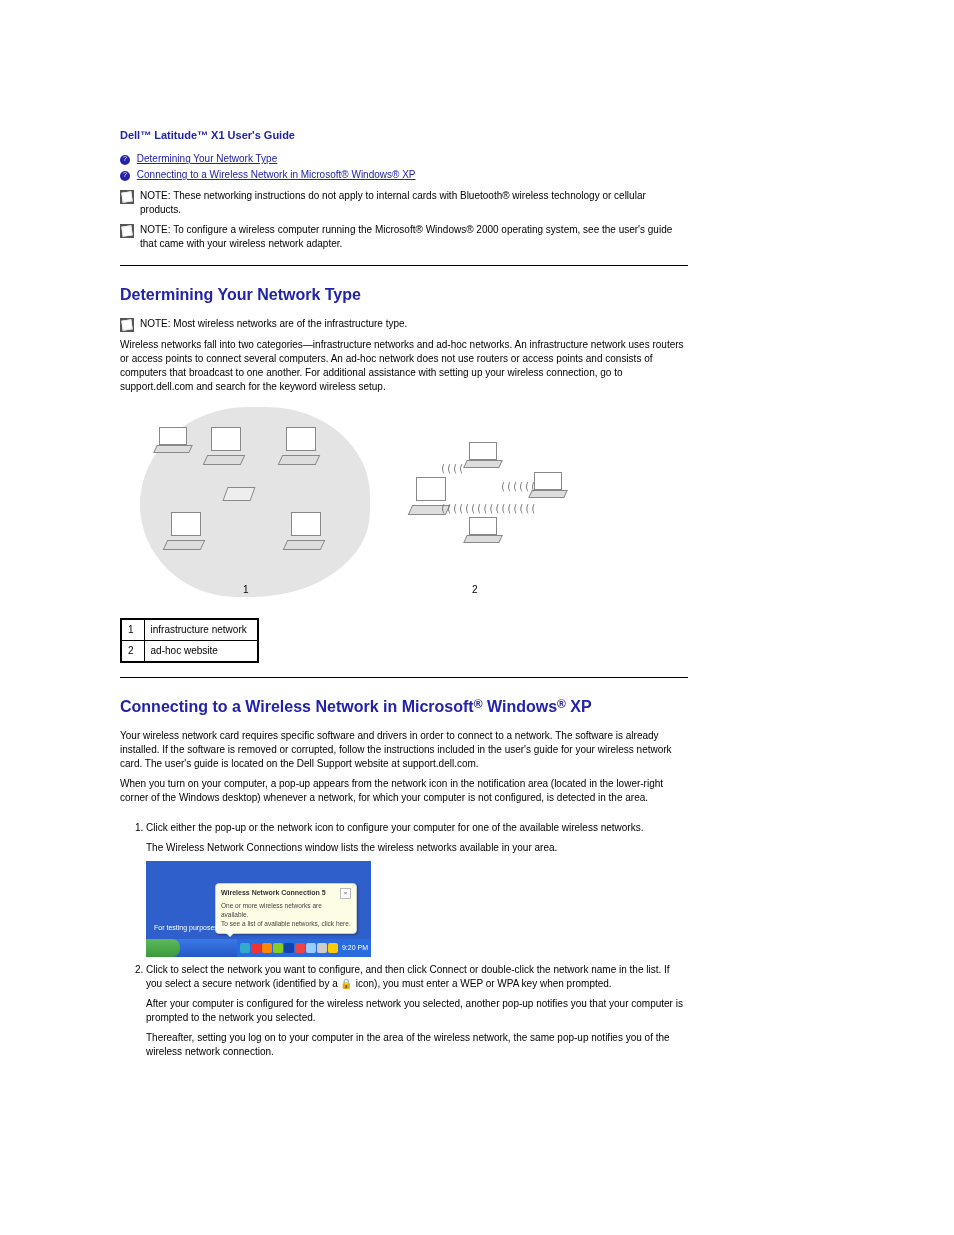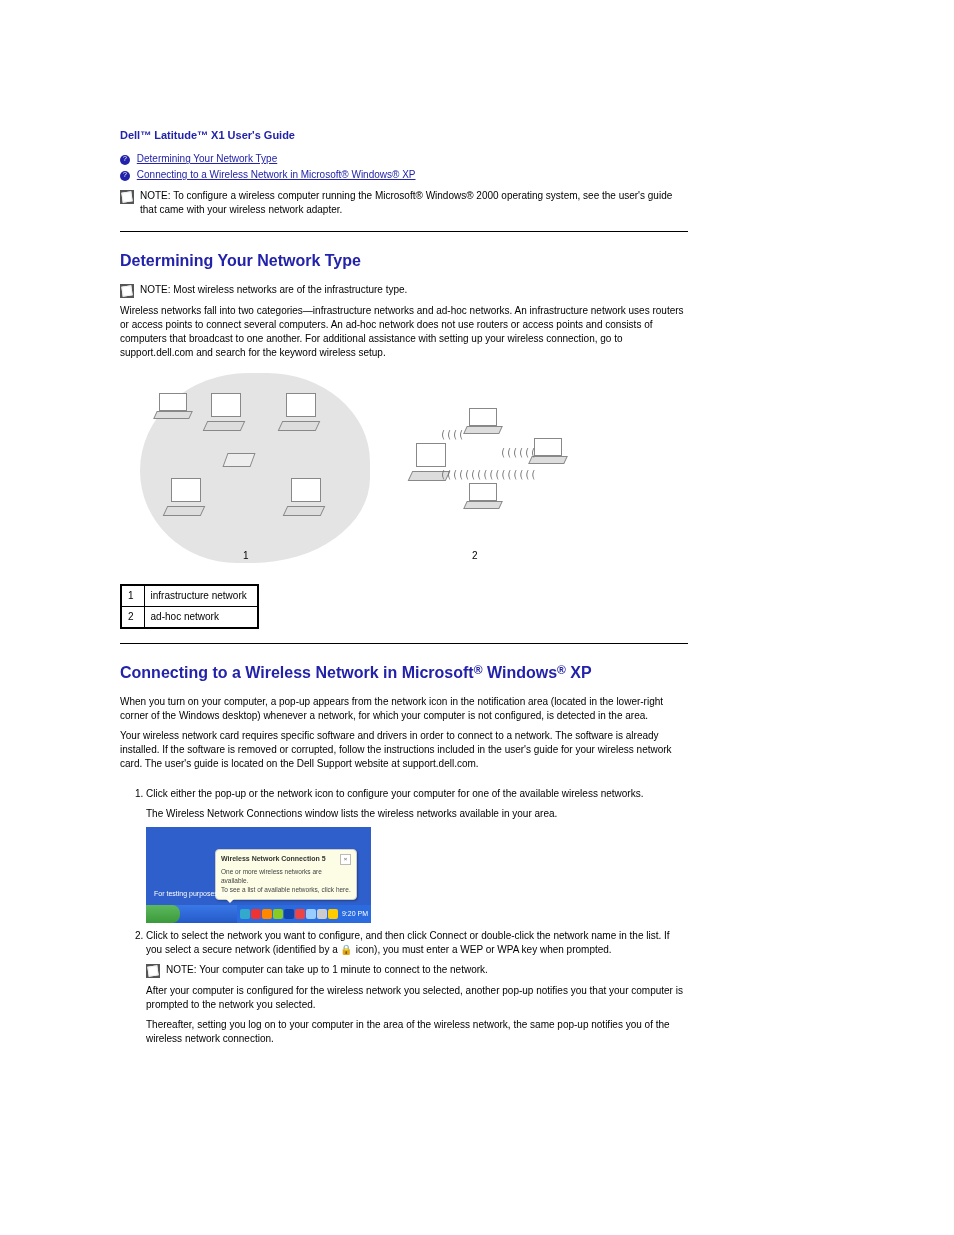--- a/index.html
+++ b/index.html
@@ -299,20 +299,24 @@
   </div>
   <div class="toc-line">
     <span class="toc-bullet"></span>
     <span class="toc-link">
       <span>Connecting to a Wireless Network in Microsoft® Windows® XP</span>
     </span>
   </div>
 
   <div class="note-row">
     <span class="note-icon"></span>
+    <span>NOTE: These networking instructions do not apply to internal cards with Bluetooth® wireless technology or cellular products.</span>
+  </div>
+  <div class="note-row">
+    <span class="note-icon"></span>
     <span>NOTE: To configure a wireless computer running the Microsoft® Windows® 2000 operating system, see the user's guide that came with your wireless network adapter.</span>
   </div>
 
   <hr class="sep">
 
   <div class="section-h1-line">
     <span class="section-h1">Determining Your Network Type</span>
   </div>
 
   <div class="note-row">
@@ -344,33 +348,33 @@
   </div>
 
   <table class="legend">
     <tbody>
         <tr>
       <td>1</td>
       <td>infrastructure network</td>
     </tr>
     <tr>
       <td>2</td>
-      <td>ad-hoc network</td>
+      <td>ad-hoc website</td>
     </tr>
   </tbody>
     </table>
 
   <hr class="sep">
 
   <div class="section-h1-line">
     <span class="section-h1">Connecting to a Wireless Network in Microsoft</span><span class="sup-big">®</span><span class="section-h1"> Windows</span><span class="sup-big">®</span><span class="section-h1"> XP</span>
   </div>
 
+  <p class="body">Your wireless network card requires specific software and drivers in order to connect to a network. The software is already installed. If the software is removed or corrupted, follow the instructions included in the user's guide for your wireless network card. The user's guide is located on the Dell Support website at support.dell.com.</p>
   <p class="body">When you turn on your computer, a pop-up appears from the network icon in the notification area (located in the lower-right corner of the Windows desktop) whenever a network, for which your computer is not configured, is detected in the area.</p>
-  <p class="body">Your wireless network card requires specific software and drivers in order to connect to a network. The software is already installed. If the software is removed or corrupted, follow the instructions included in the user's guide for your wireless network card. The user's guide is located on the Dell Support website at support.dell.com.</p>
 
   <ol class="steps">
     <li>
       <span>Click either the pop-up or the network icon to configure your computer for one of the available wireless networks.</span>
       <p class="body">The Wireless Network Connections window lists the wireless networks available in your area.</p>
 
       
       <div class="shot">
         <div class="balloon">
           <div class="bt">
@@ -394,22 +398,18 @@
             <span class="ico" style="background:#ccc;"></span>
             <span class="ico" style="background:#fc0;"></span>
             <span class="clock">9:20 PM</span>
           </div>
         </div>
       </div>
     </li>
 
     <li>
       <span>Click to select the network you want to configure, and then click Connect or double-click the network name in the list. If you select a secure network (identified by a 🔒 icon), you must enter a WEP or WPA key when prompted.</span>
-      <div class="note-row">
-        <span class="note-icon"></span>
-        <span>NOTE: Your computer can take up to 1 minute to connect to the network.</span>
-      </div>
       <p class="body">After your computer is configured for the wireless network you selected, another pop-up notifies you that your computer is prompted to the network you selected.</p>
       <p class="body">Thereafter, setting you log on to your computer in the area of the wireless network, the same pop-up notifies you of the wireless network connection.</p>
     </li>
   </ol>
 
 </div>
 
 </body></html>

